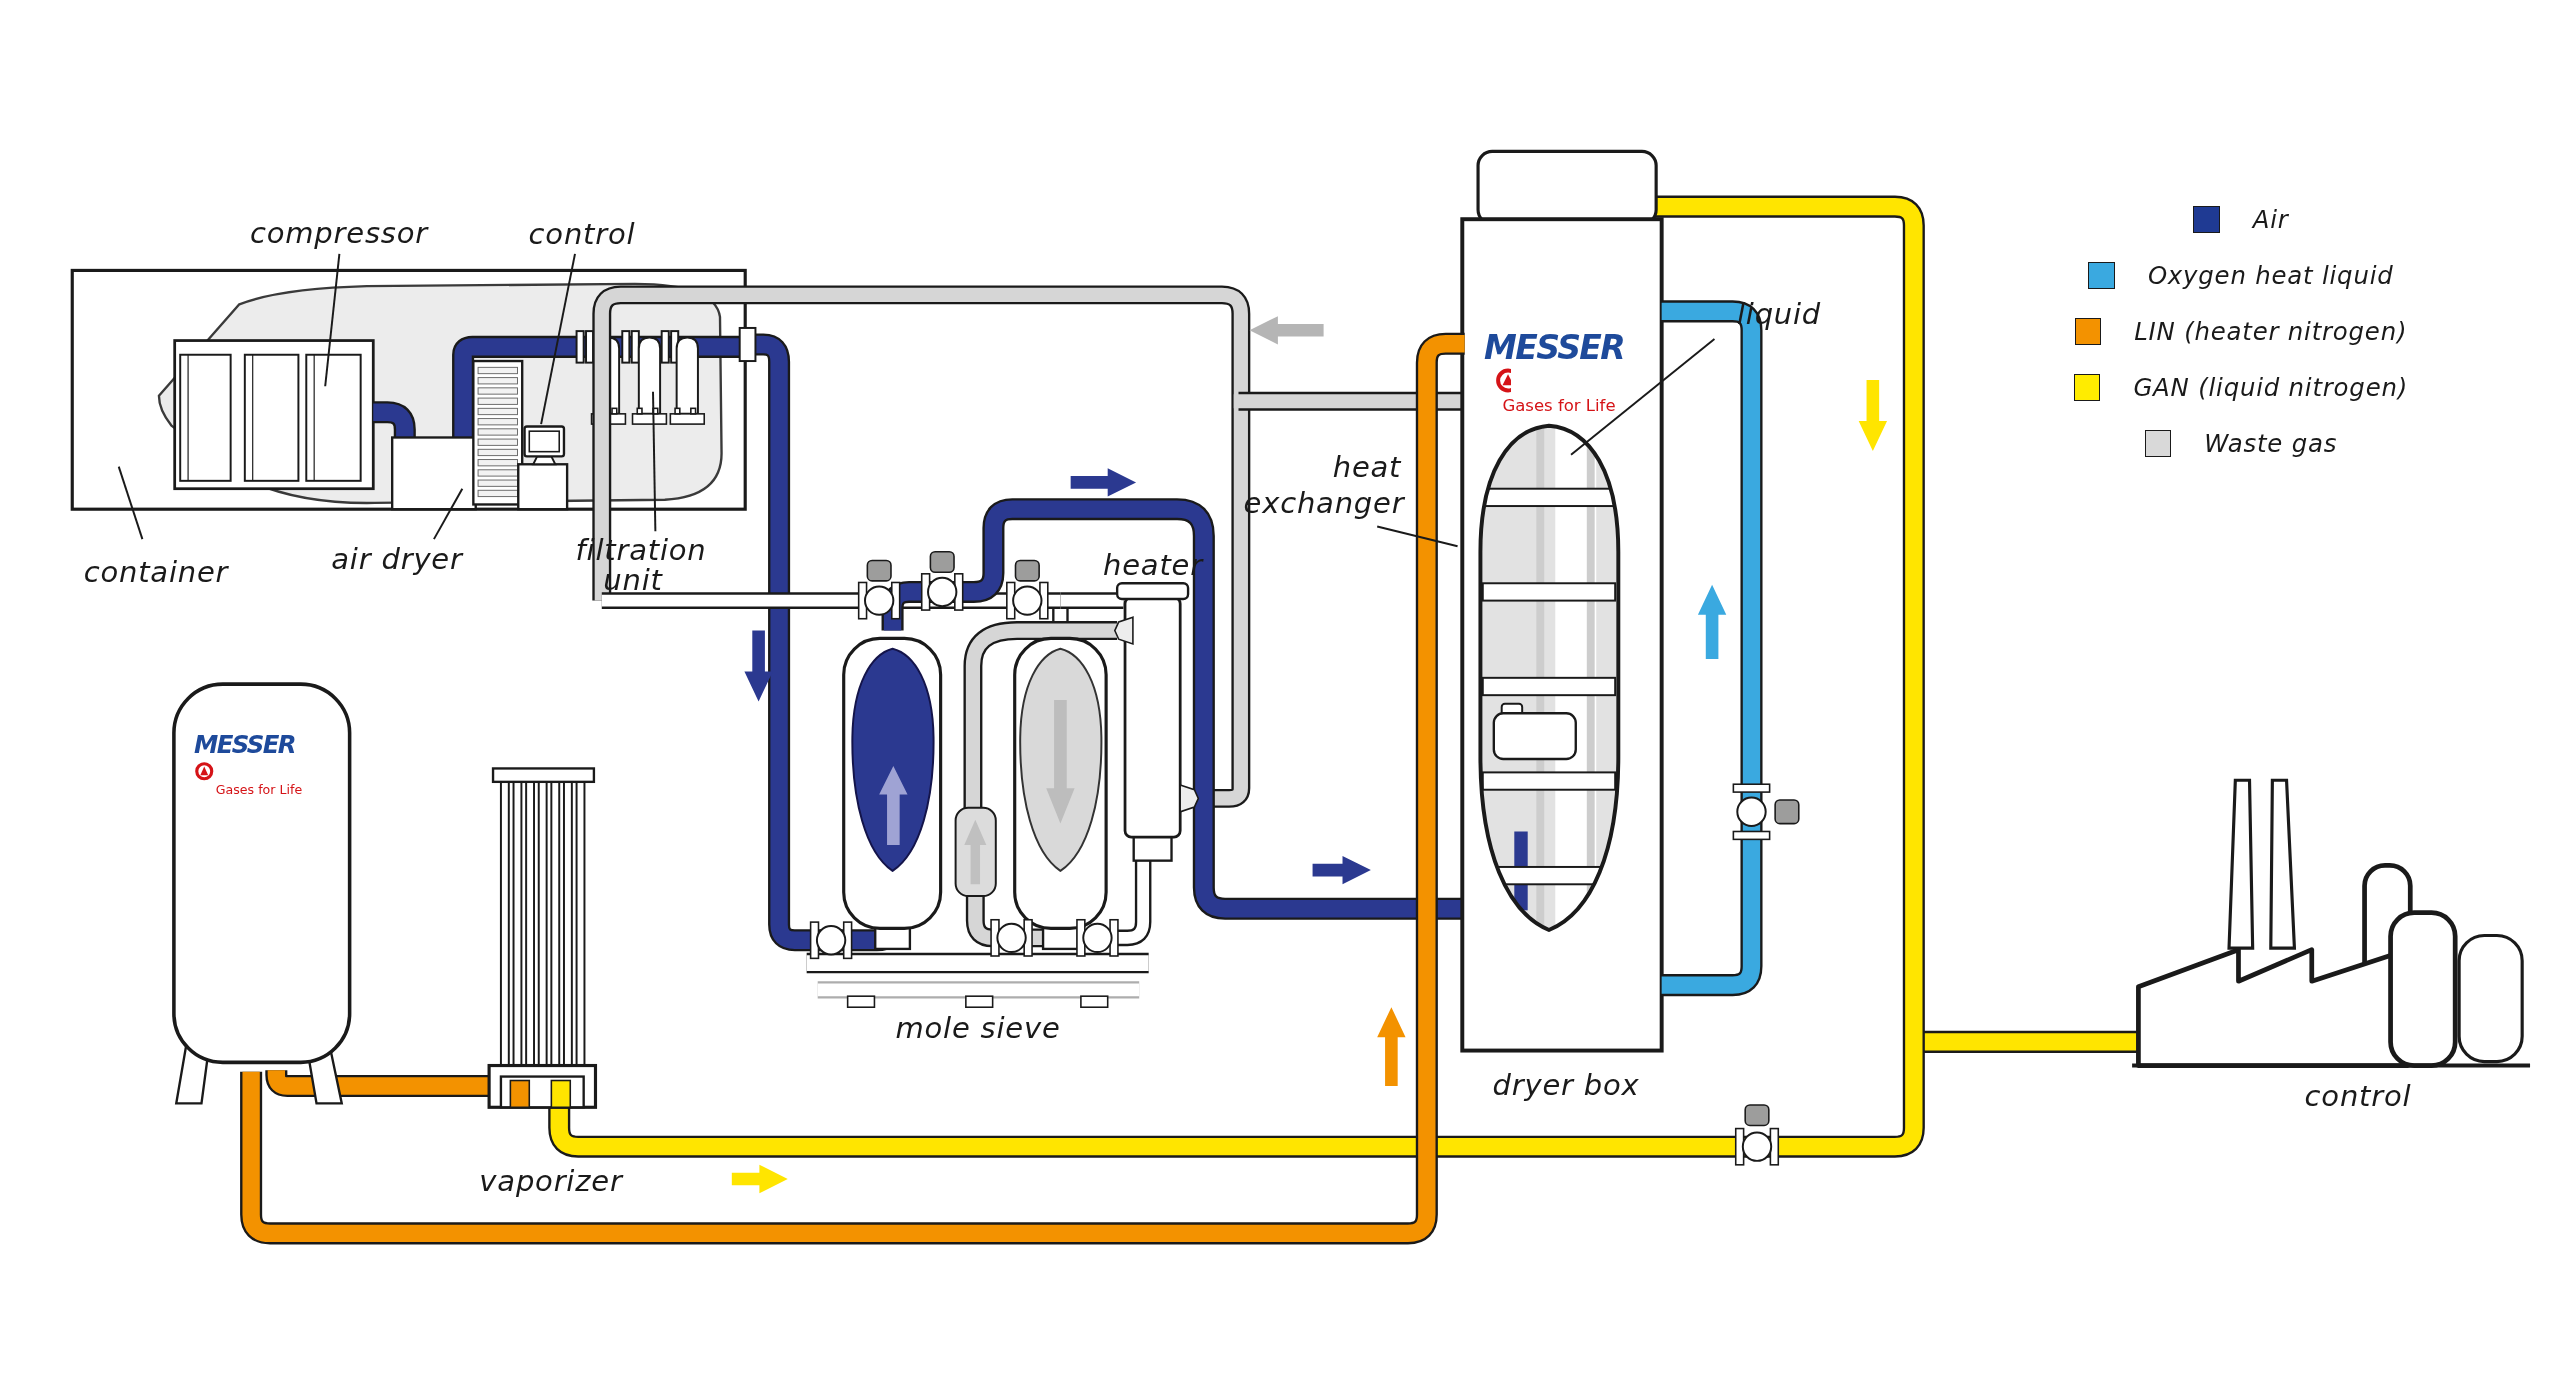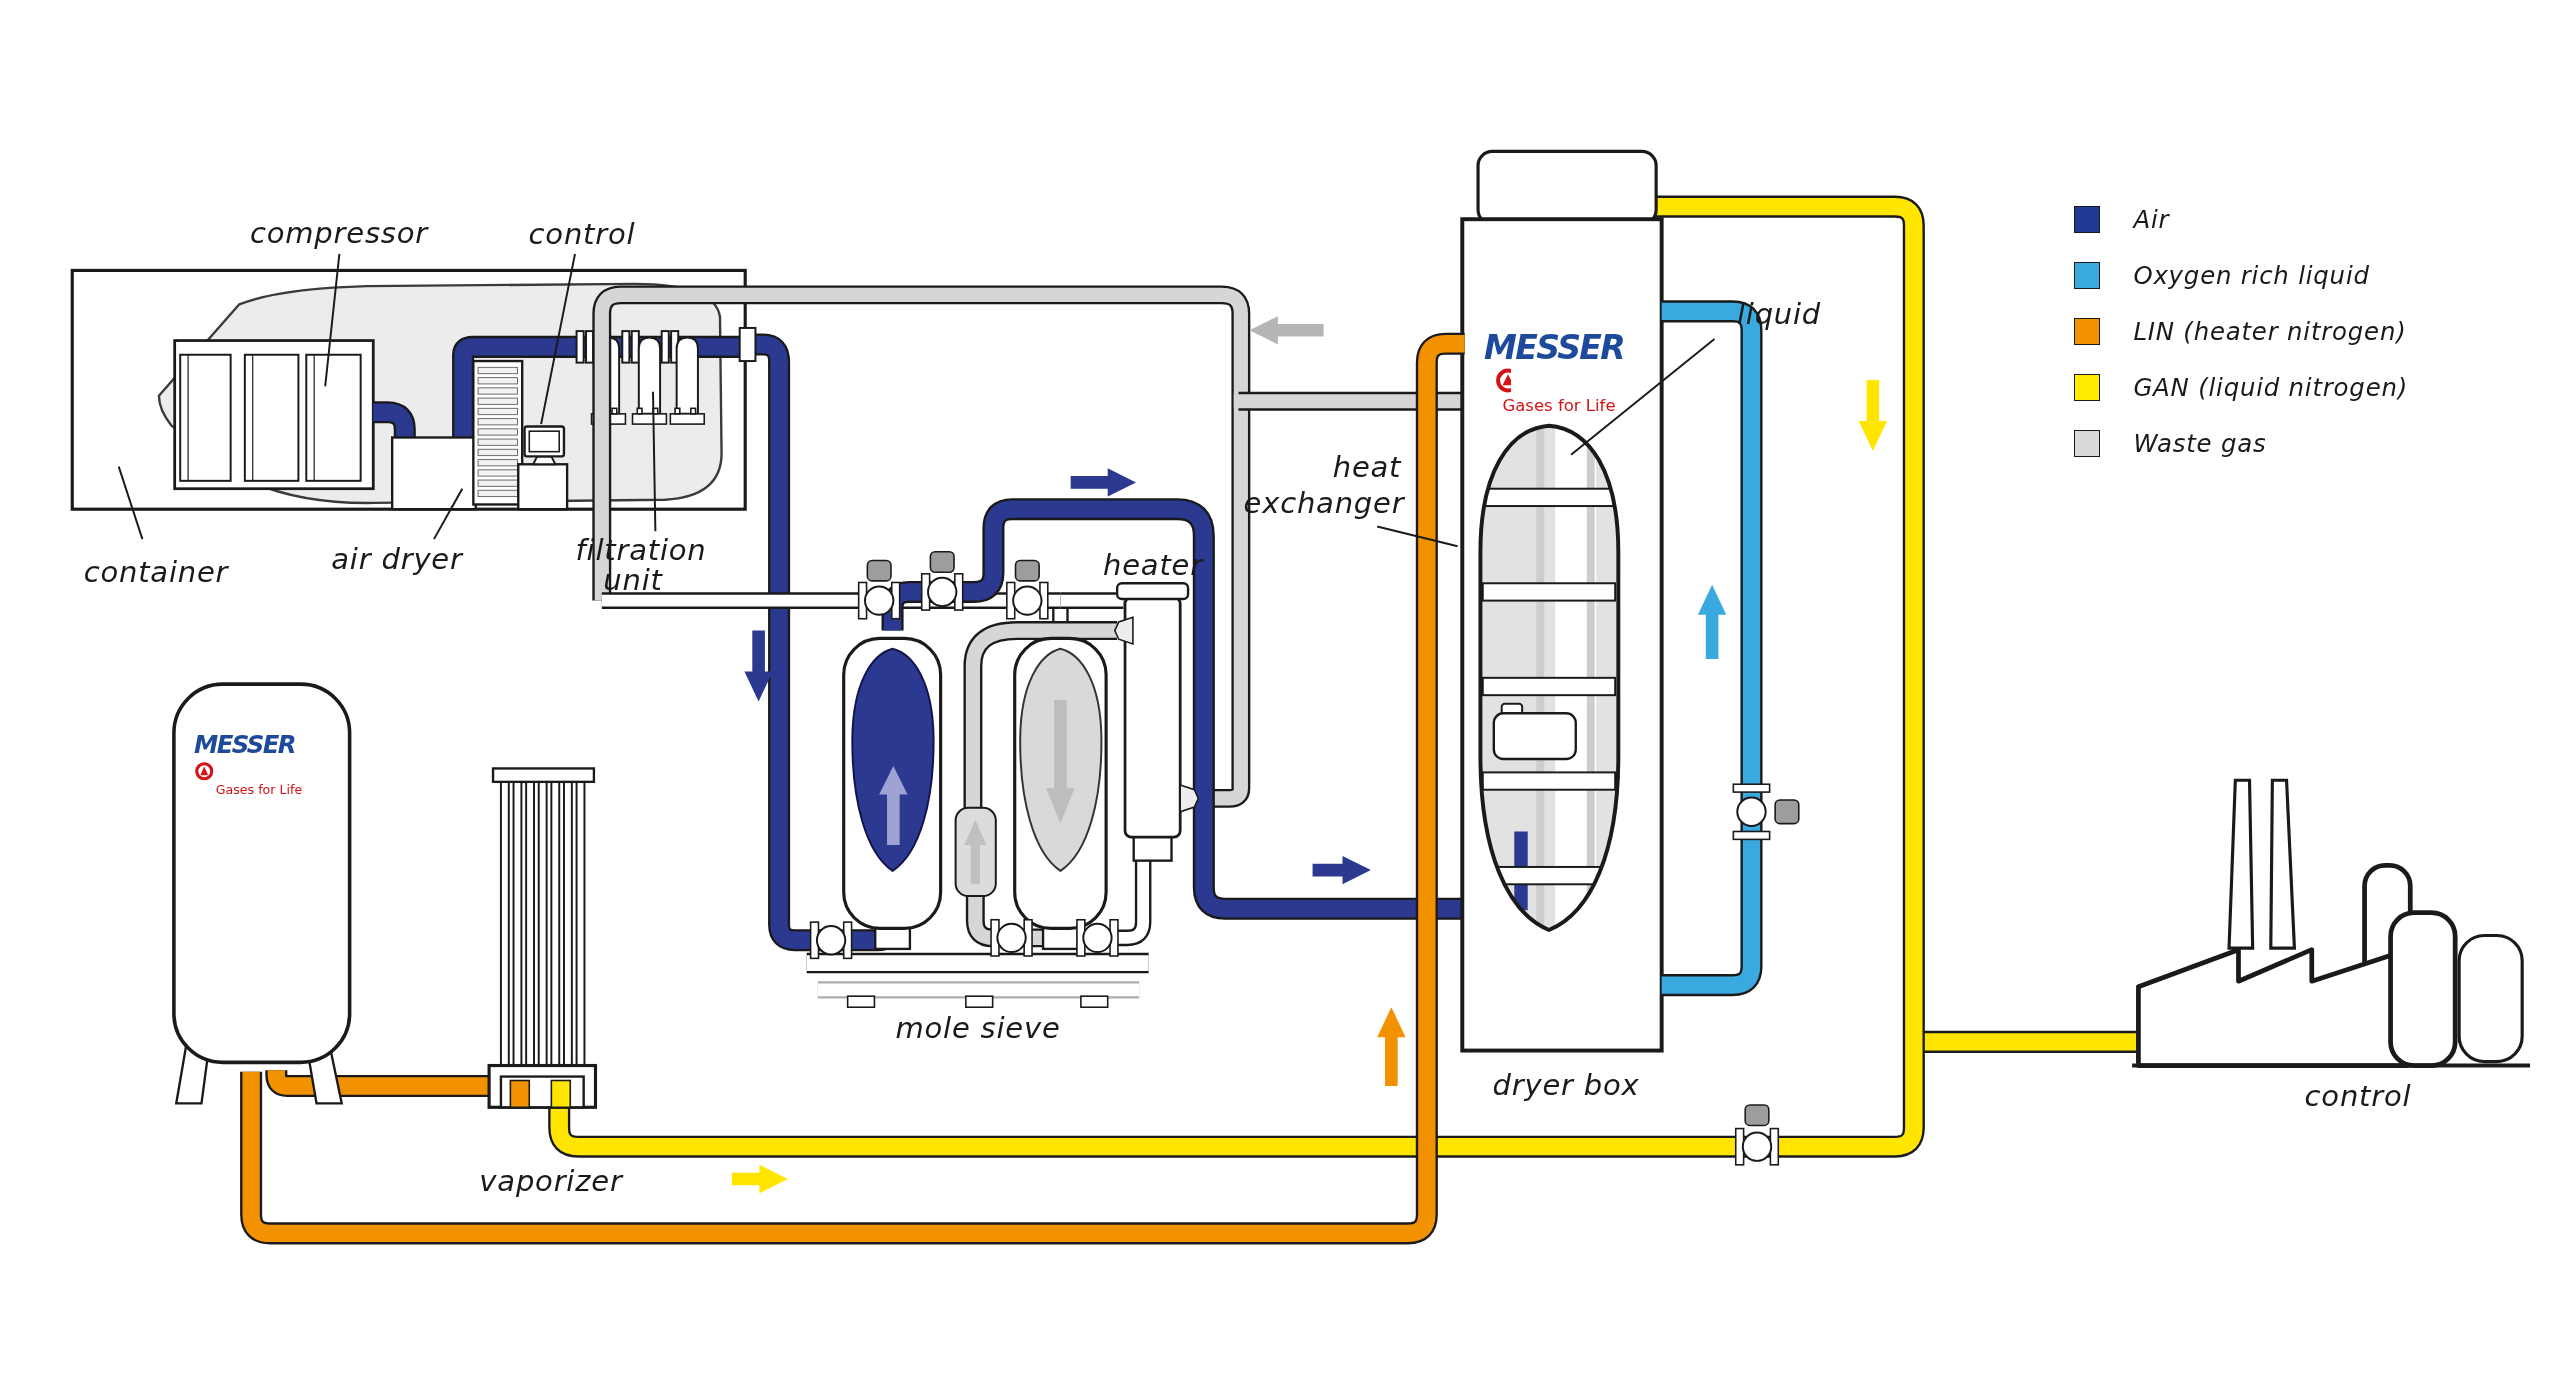--- a/index.html
+++ b/index.html
@@ -5,21 +5,21 @@
   html,body{margin:0;padding:0;background:#ffffff;}
   body{width:2576px;height:1399px;position:relative;overflow:hidden;
        font-family:"DejaVu Sans", sans-serif;}
   #stage{position:absolute;left:0;top:0;width:2576px;height:1312px;margin-left:36px;}
   #art{position:absolute;left:0;top:0;}
   .lbl{position:absolute;transform:translate(-50%,-50%);font-style:italic;
        color:#1a1a1a;white-space:nowrap;letter-spacing:0.8px;}
   .lbl.big{font-size:29px;}
   
   #legend{position:absolute;left:2038px;top:205px;display:flex;
-          flex-direction:column;gap:27px;}
+          flex-direction:column;gap:27px;align-items:center;}
   .legend-row{display:flex;align-items:center;}
   .swatch{width:24.4px;height:24.4px;border:1.6px solid #1a1a1a;flex:0 0 auto;}
   .legend-label{margin-left:33px;font-style:italic;font-size:24.4px;color:#1a1a1a;
                 white-space:nowrap;letter-spacing:0.8px;}
   
   .messer{position:absolute;text-align:center;}
   .messer .row{display:flex;align-items:flex-start;justify-content:center;gap:3.2px;flex-direction:column;}
   .messer .word{font-weight:bold;font-style:italic;color:#1E4A9B;letter-spacing:-1.6px;
                 line-height:1;}
   .messer .tagline{color:#D51317;line-height:1.4;}
@@ -370,21 +370,21 @@
   <div class="tagline">Gases for Life</div>
 </div>
 
 <div id="legend">
   <div class="legend-row">
     <div class="swatch" style="background:#1F3A93"></div>
     <div class="legend-label">Air</div>
   </div>
   <div class="legend-row">
     <div class="swatch" style="background:#3AA9E0"></div>
-    <div class="legend-label">Oxygen rich liquid</div>
+    <div class="legend-label">Oxygen heat liquid</div>
   </div>
   <div class="legend-row">
     <div class="swatch" style="background:#F39200"></div>
     <div class="legend-label">LIN (heater nitrogen)</div>
   </div>
   <div class="legend-row">
     <div class="swatch" style="background:#FFEC00"></div>
     <div class="legend-label">GAN (liquid nitrogen)</div>
   </div>
   <div class="legend-row">

